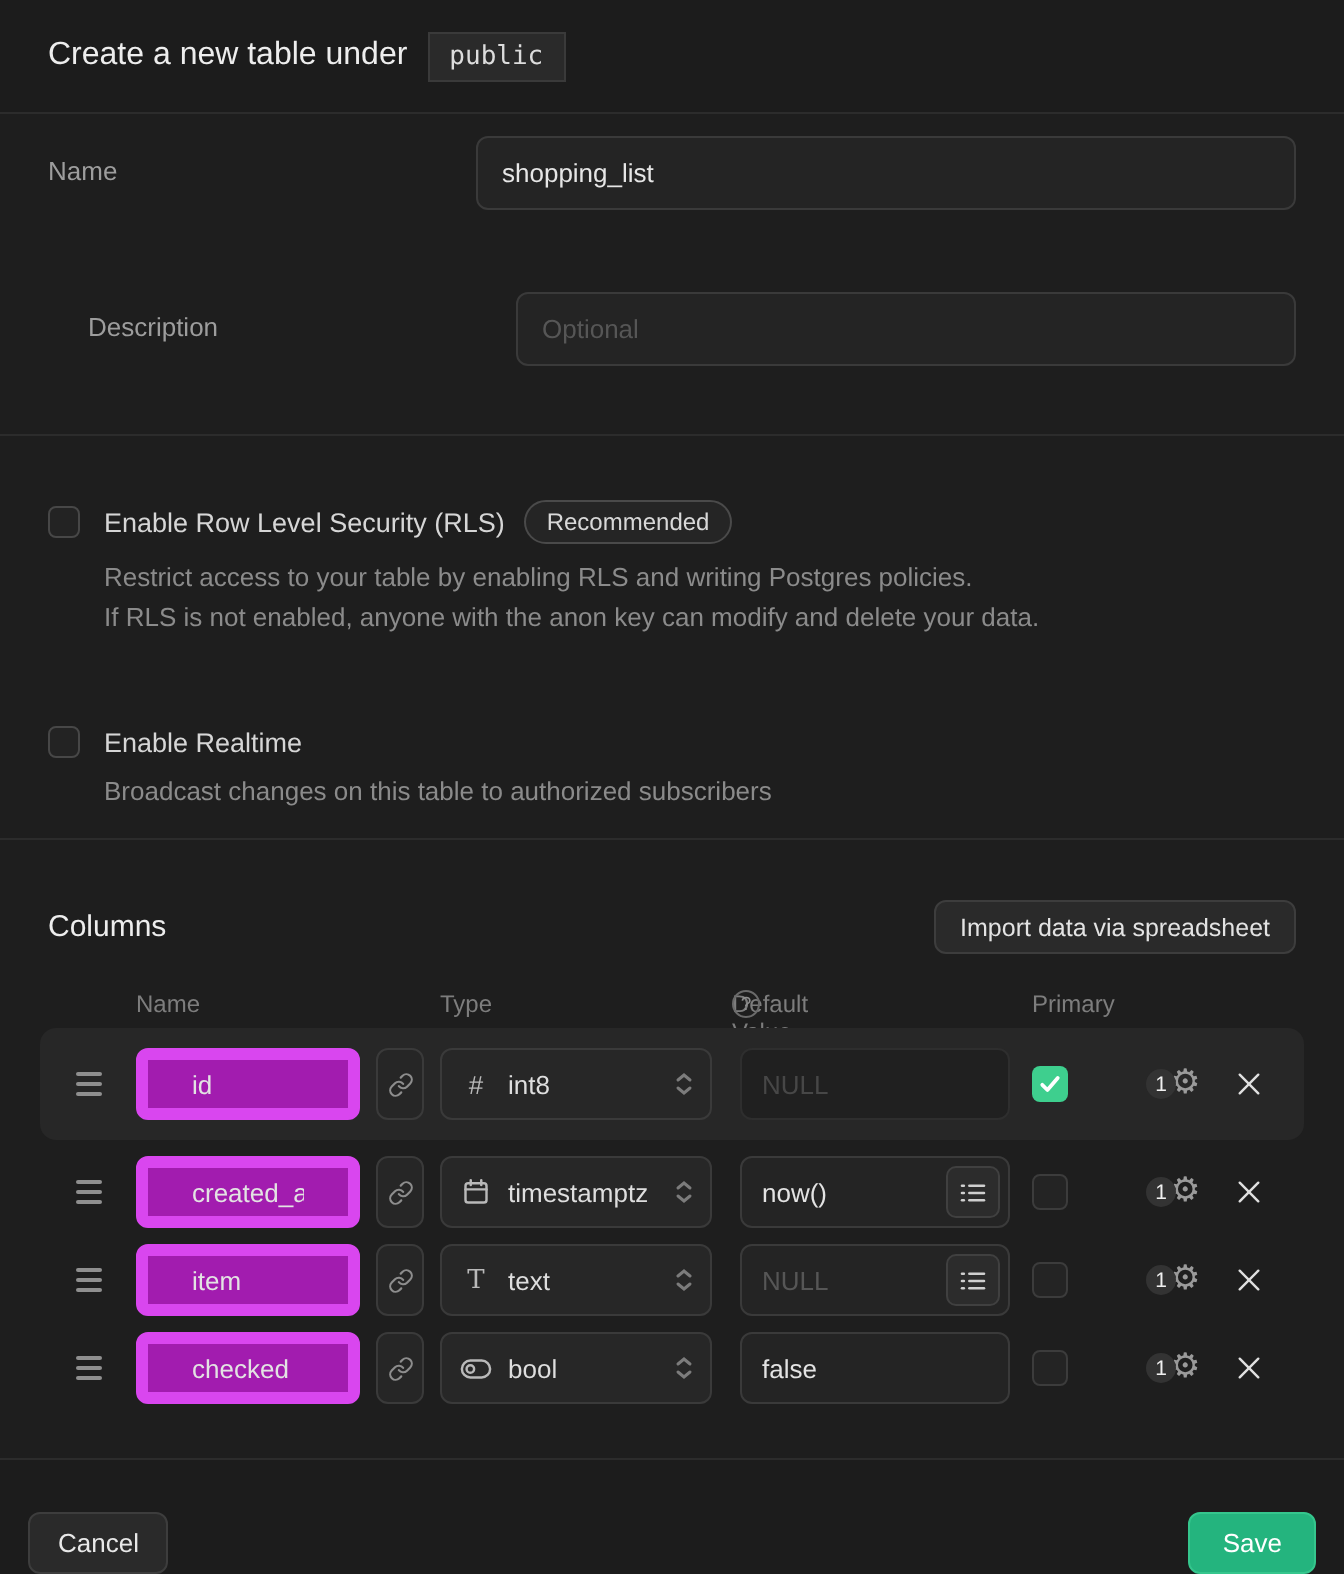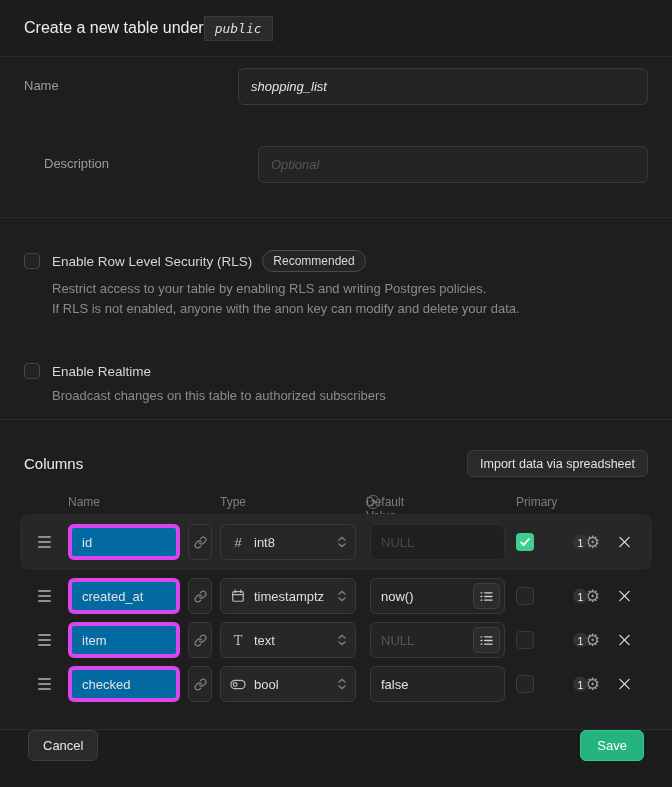--- a/index.html
+++ b/index.html
@@ -8,31 +8,31 @@
   .panel {
     position: relative; width: 672px; height: 787px;
     background: #1f1f1f; color: #e8e8e8; overflow: hidden;
   }
   .hdr {
     height: 57px; background:#1c1c1c; border-bottom:1px solid #2c2c2c;
     display:flex; align-items:center; padding:0 24px;
   }
   .hdr-title { font-size:16px; color:#ededed; }
   .schema-badge {
-    font-family:"DejaVu Sans Mono", monospace;
+    margin-left:10px; font-family:"DejaVu Sans Mono", monospace;
     font-size:13px; color:#dcdcdc; background:#2a2a2a; border:1px solid #3a3a3a;
-    border-radius:0; padding:4px 10px;font-style:italic;
+    border-radius:0; padding:4px 10px;
   }
   .sec-form { height:161px; border-bottom:1px solid #2c2c2c; padding:11px 24px 0; background:#1e1e1e; }
   .form-row { display:flex; }
   .form-row + .form-row { margin-top:41px;margin-left:20px; }
   .form-label { flex:0 0 214px; font-size:13px; color:#9d9d9d; padding-top:10px; }
   .txt-input {
     flex:1; height:37px; background:#242424; border:1px solid #3a3a3a; border-radius:6px;
-    color:#e6e6e6; font-size:13px; padding:4px 12px; outline:none; font-family:"Liberation Sans",sans-serif;font-style:italic;
+    color:#e6e6e6; font-size:13px; padding:4px 12px; outline:none; font-family:"Liberation Sans",sans-serif;
   }
   .txt-input::placeholder { color:#565656; }
   .sec-opts { height:202px; border-bottom:1px solid #2c2c2c; padding:32px 24px 0; background:#1e1e1e; }
   .opt-block + .opt-block { margin-top:44px; }
   .opt-head { display:flex; align-items:center; }
   .cbox {
     width:16px; height:16px; border-radius:4px; background:#232323;
     border:1px solid #474747; flex:0 0 16px; cursor:pointer;
   }
   .opt-label { margin-left:12px; font-size:13.5px; color:#d6d6d6; }
@@ -64,22 +64,22 @@
     background:#272727; border-radius:8px;
   }
   .crow + .crow { margin-top:8px; }
   .crow.banded + .crow { }
   .cel { position:absolute; top:50%; transform:translateY(-50%); }
   .drag { left:10px; cursor:grab; padding:4px; }
   .drag i { display:block; width:13px; height:2px; background:#8f8f8f; border-radius:1px; }
   .drag i + i { margin-top:3px; }
   .cname { left:44px; width:112px; height:36px; }
   .cname input {
-    width:100%; height:100%; background:#0369a1; border:4px solid #d946ef; border-radius:6px;
-    color:#e3e3e3; font-size:13px; padding:0 10px; outline:none; font-family:"Liberation Sans",sans-serif;
+    width:100%; height:100%; background:#a21caf; border:6px solid #d946ef; border-radius:6px;
+    color:#e3e3e3; font-size:13px; padding:0 22px; outline:none; font-family:"Liberation Sans",sans-serif;
   }
   .fk {
     left:164px; width:24px; height:36px; background:#262626; border:1px solid #3a3a3a;
     border-radius:6px; display:flex; align-items:center; justify-content:center; cursor:pointer; color:#8d8d8d;
   }
   .tsel {
     left:196px; width:136px; height:36px; background:#272727; border:1px solid #3a3a3a;
     border-radius:6px; display:flex; align-items:center; padding:0 8px; cursor:pointer; overflow:hidden;
   }
   .tsel .ticon { flex:0 0 18px; color:#b9b9b9; display:flex; align-items:center; justify-content:center; font-size:13px; }
@@ -102,22 +102,22 @@
   .pcheck.off { background:#242424; border:1px solid #3c3c3c; }
   .pcheck.on { background:#3ecf8e; display:flex; align-items:center; justify-content:center; }
   .settings { left:549px; display:flex; align-items:center; cursor:pointer; }
   .count-badge {
     width:15px; height:15px; border-radius:50%; background:#333333; color:#f0f0f0;
     font-size:10.5px; display:flex; align-items:center; justify-content:center; z-index:2; margin-right:-3px;
   }
   .gear { font-family:"DejaVu Sans", sans-serif; font-size:17px; color:#9a9a9a; line-height:1; }
   .xbtn { left:592px; cursor:pointer; color:#e0e0e0; display:flex; padding:2px; }
   .ftr {
-    height:57px; background:#1c1c1c; display:flex; align-items:flex-start;
-    justify-content:space-between; padding:0 28px;
+    height:57px; background:#1c1c1c; display:flex; align-items:flex-end;
+    justify-content:space-between; padding:0 14px;
   }
   .btn-cancel {
     height:31px; padding:0 14px; font-size:13px; color:#e8e8e8; background:#2a2a2a;
     border:1px solid #3d3d3d; border-radius:6px; cursor:pointer; font-family:"Liberation Sans",sans-serif;
   }
   .btn-save {
     height:31px; padding:0 16px; font-size:13px; color:#ffffff; background:#24b47e;
     border:1px solid #35c68d; border-radius:6px; cursor:pointer; font-family:"Liberation Sans",sans-serif;
   }
   svg { display:block; }

